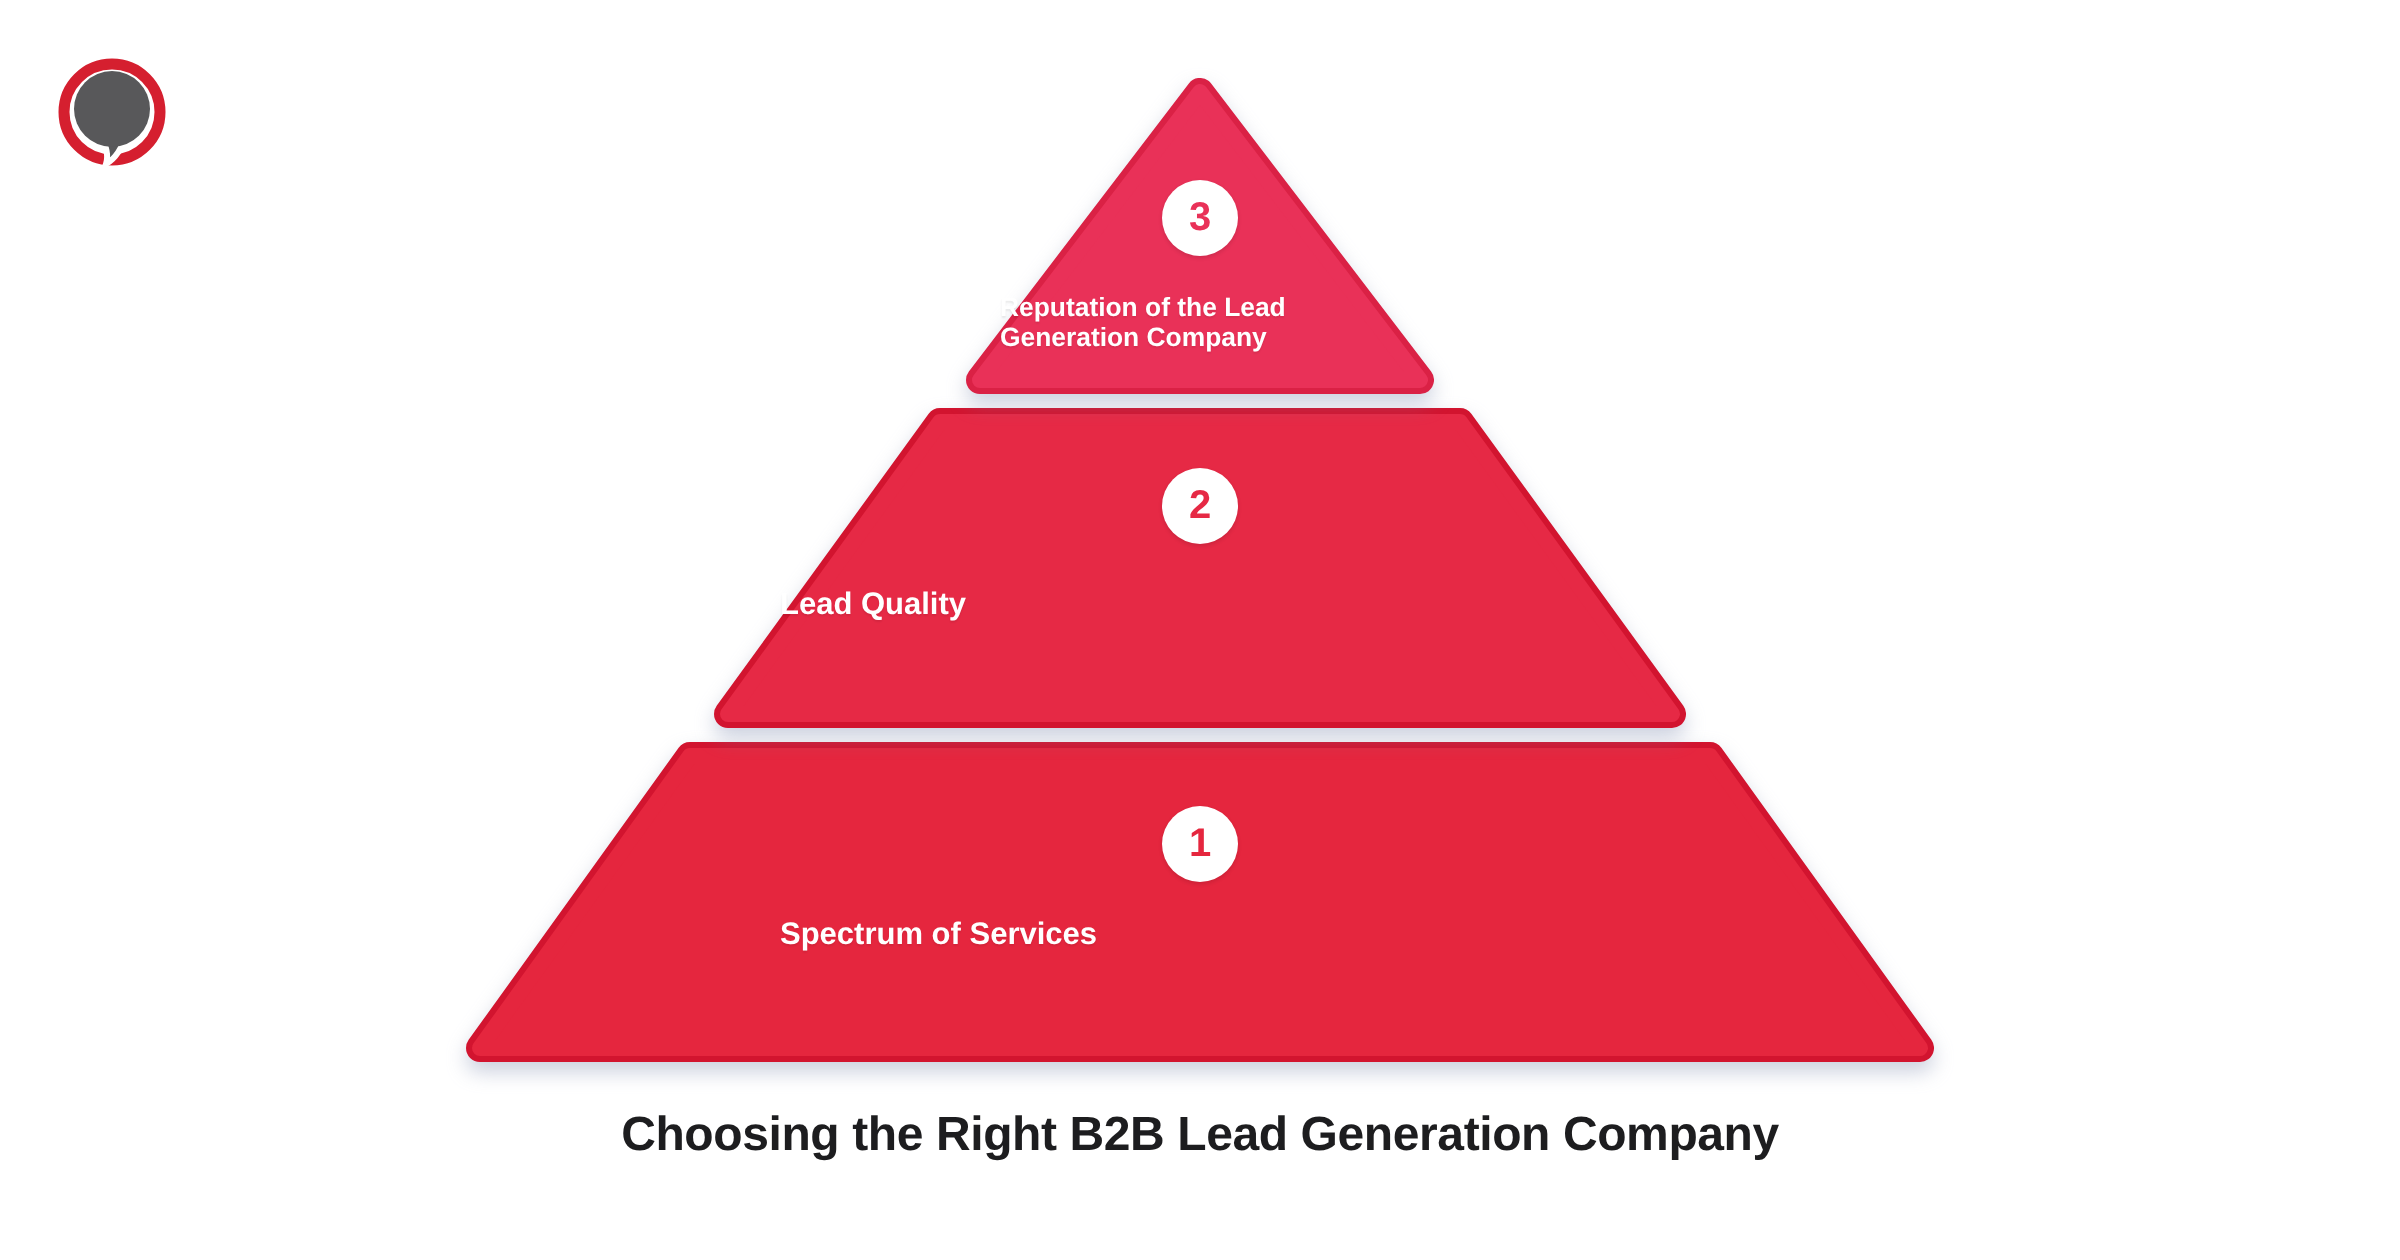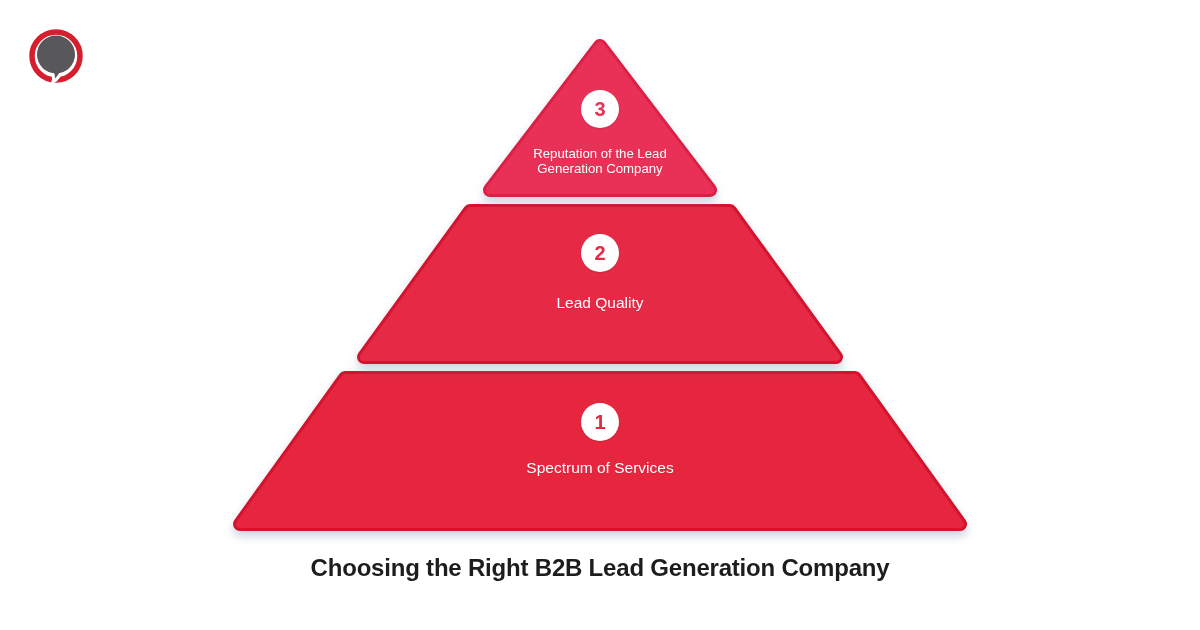--- a/index.html
+++ b/index.html
@@ -36,22 +36,21 @@
     border-radius: 50%;
     display: flex;
     align-items: center;
     justify-content: center;
     font-weight: bold;
     font-size: 20px;
     box-shadow: 0 1px 2px rgba(0,0,0,0.12);
   }
   .tier-label {
     position: absolute;
-    text-align: center;
-    font-weight: normal;
+    font-weight: bold;
     text-shadow: 0 1px 1px rgba(0,0,0,0.08);
   }
   .label-1, .label-2 { font-size: 15.5px; width: 420px; left: 390px; }
   .label-3 { font-size: 13.2px; line-height: 14.5px; width: 200px; left: 500px; }
   .footer-title {
     position: absolute;
     left: 0;
     top: 554px;
     width: 1200px;
     text-align: center;

